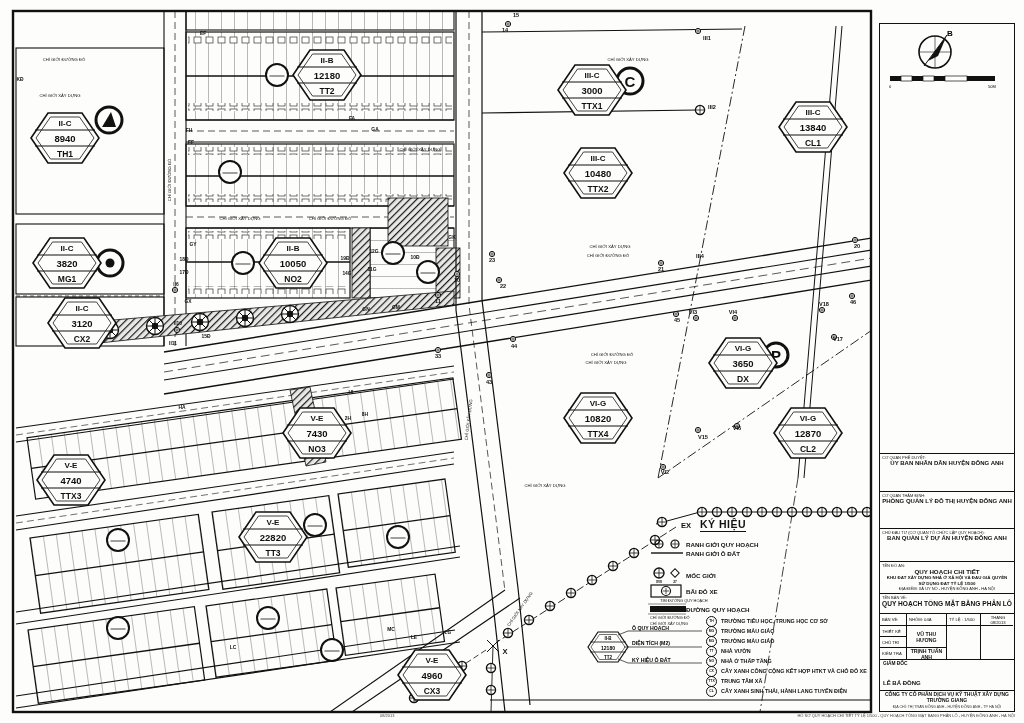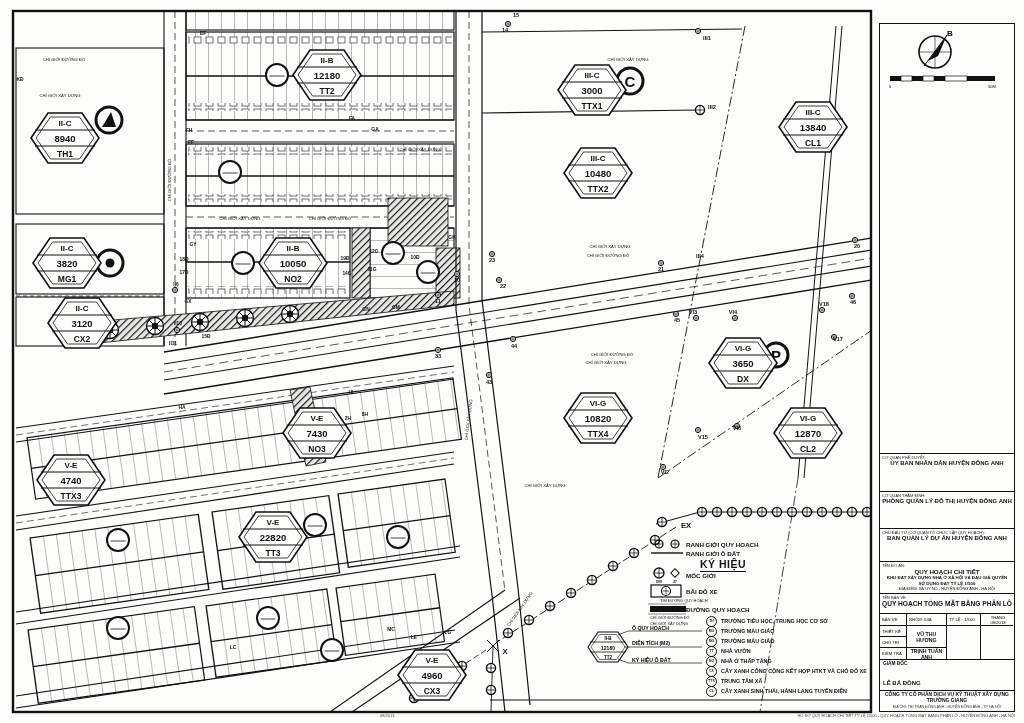--- a/index.html
+++ b/index.html
@@ -12,21 +12,21 @@
   .mlabel.xs{font-size:4.2px;font-weight:400;}
   .mlabel.b{font-size:7.6px;font-weight:700;}
   .hz{font-size:8px;font-weight:700;}
   .ha{font-size:9.5px;font-weight:700;}
   .hc{font-size:8.5px;font-weight:700;}
   .symtxt{font-size:15px;font-weight:700;}
 
   
   #legend{position:absolute;left:648px;top:514px;width:226px;height:196px;font-weight:700;}
   #legend .lg-title{position:absolute;left:52px;top:4px;font-size:10.5px;font-weight:700;
-                    border-bottom:1.5px solid #111;padding-bottom:1px;letter-spacing:.5px;margin-top:40px;}
+                    border-bottom:1.5px solid #111;padding-bottom:1px;letter-spacing:.5px;}
   .lg-row{position:absolute;display:flex;align-items:center;}
   .lg-sym{width:38px;flex:0 0 38px;display:flex;justify-content:center;}
   .lg-lab{font-size:6.2px;font-weight:700;white-space:nowrap;}
   .lg-micro{position:absolute;font-size:3.9px;font-weight:400;white-space:nowrap;}
   .lu-row{position:absolute;left:58px;display:flex;align-items:center;height:10px;}
   .lu-code{width:9px;height:9px;border:1px solid #111;border-radius:50%;font-size:3.4px;
            display:flex;align-items:center;justify-content:center;font-weight:700;flex:0 0 9px;}
   .lu-label{font-size:5.4px;font-weight:700;margin-left:4px;white-space:nowrap;}
 
   

